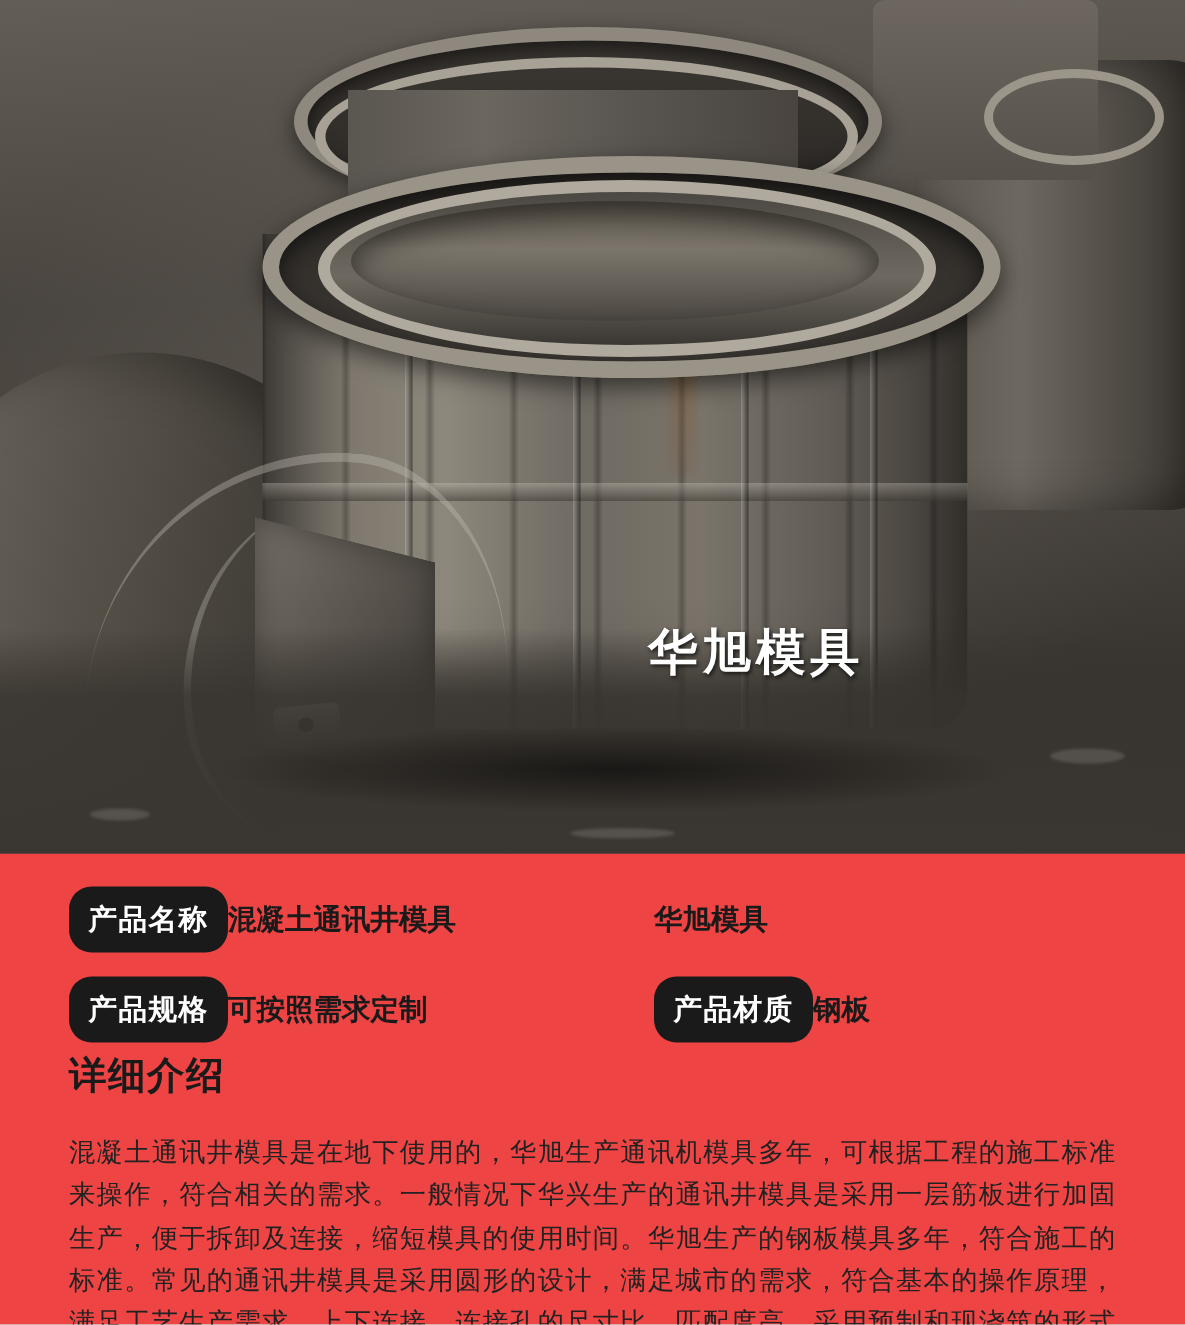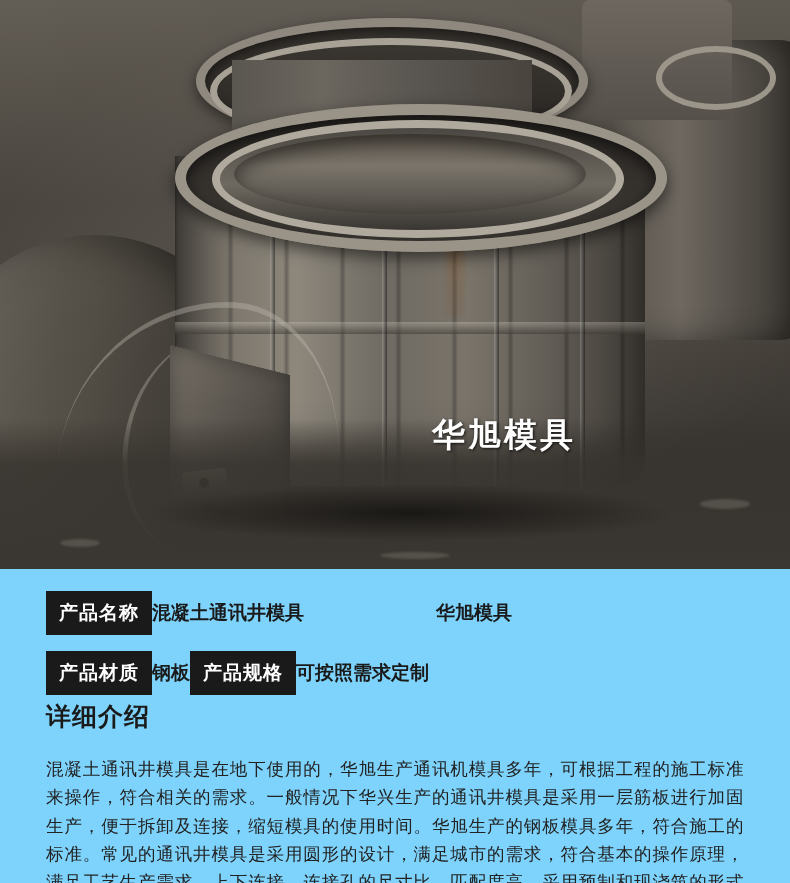--- a/index.html
+++ b/index.html
@@ -10,21 +10,21 @@
   body {
     width: 790px;
     height: 883px;
     font-family: "Liberation Sans", "DejaVu Sans", sans-serif;
     overflow: hidden;
   }
   .page {
     position: relative;
     width: 790px;
     height: 883px;
-    background: #7dd3fc;
+    background: #ef4444;
   }
 
   
   .photo {
     position: relative;
     width: 790px;
     height: 569px;
     overflow: hidden;
     background: #4a4540;
   }
@@ -282,20 +282,21 @@
   }
   .spec-chip {
     background: #1a1a1a;
     color: #ffffff;
     font-size: 19px;
     font-weight: bold;
     padding: 9px 13px;
     letter-spacing: 1px;
     white-space: nowrap;
     font-family: "DejaVu Sans", "Liberation Sans", sans-serif;
+    border-radius: 15px;
   }
   .spec-val {
     color: #1a1a1a;
     font-size: 19px;
     font-weight: bold;
     padding-left: 0;
     white-space: nowrap;
     font-family: "DejaVu Sans", "Liberation Sans", sans-serif;
   }
   .spec-cell { display: flex; align-items: center; }
@@ -377,28 +378,28 @@
     <div class="spec-row">
       <div class="spec-cell first">
         <div class="spec-chip">产品名称</div>
         <div class="spec-val">混凝土通讯井模具</div>
       </div>
       <div class="spec-cell">
         <div class="spec-val">华旭模具</div>
       </div>
     </div>
     <div class="spec-row">
+      <div class="spec-cell first">
+        <div class="spec-chip">产品规格</div>
+        <div class="spec-val">可按照需求定制</div>
+      </div>
       <div class="spec-cell">
         <div class="spec-chip">产品材质</div>
         <div class="spec-val">钢板</div>
       </div>
-      <div class="spec-cell first">
-        <div class="spec-chip">产品规格</div>
-        <div class="spec-val">可按照需求定制</div>
-      </div>
     </div>
   </div>
 
   <div class="detail">
     <h2 class="detail-title">详细介绍</h2>
     <p class="detail-body">混凝土通讯井模具是在地下使用的，华旭生产通讯机模具多年，可根据工程的施工标准来操作，符合相关的需求。一般情况下华兴生产的通讯井模具是采用一层筋板进行加固生产，便于拆卸及连接，缩短模具的使用时间。华旭生产的钢板模具多年，符合施工的标准。常见的通讯井模具是采用圆形的设计，满足城市的需求，符合基本的操作原理，满足工艺生产需求，上下连接，连接孔的尺寸比，匹配度高，采用预制和现浇筑的形式来生产，价格优惠。</p>
   </div>
 
 </div>
 

